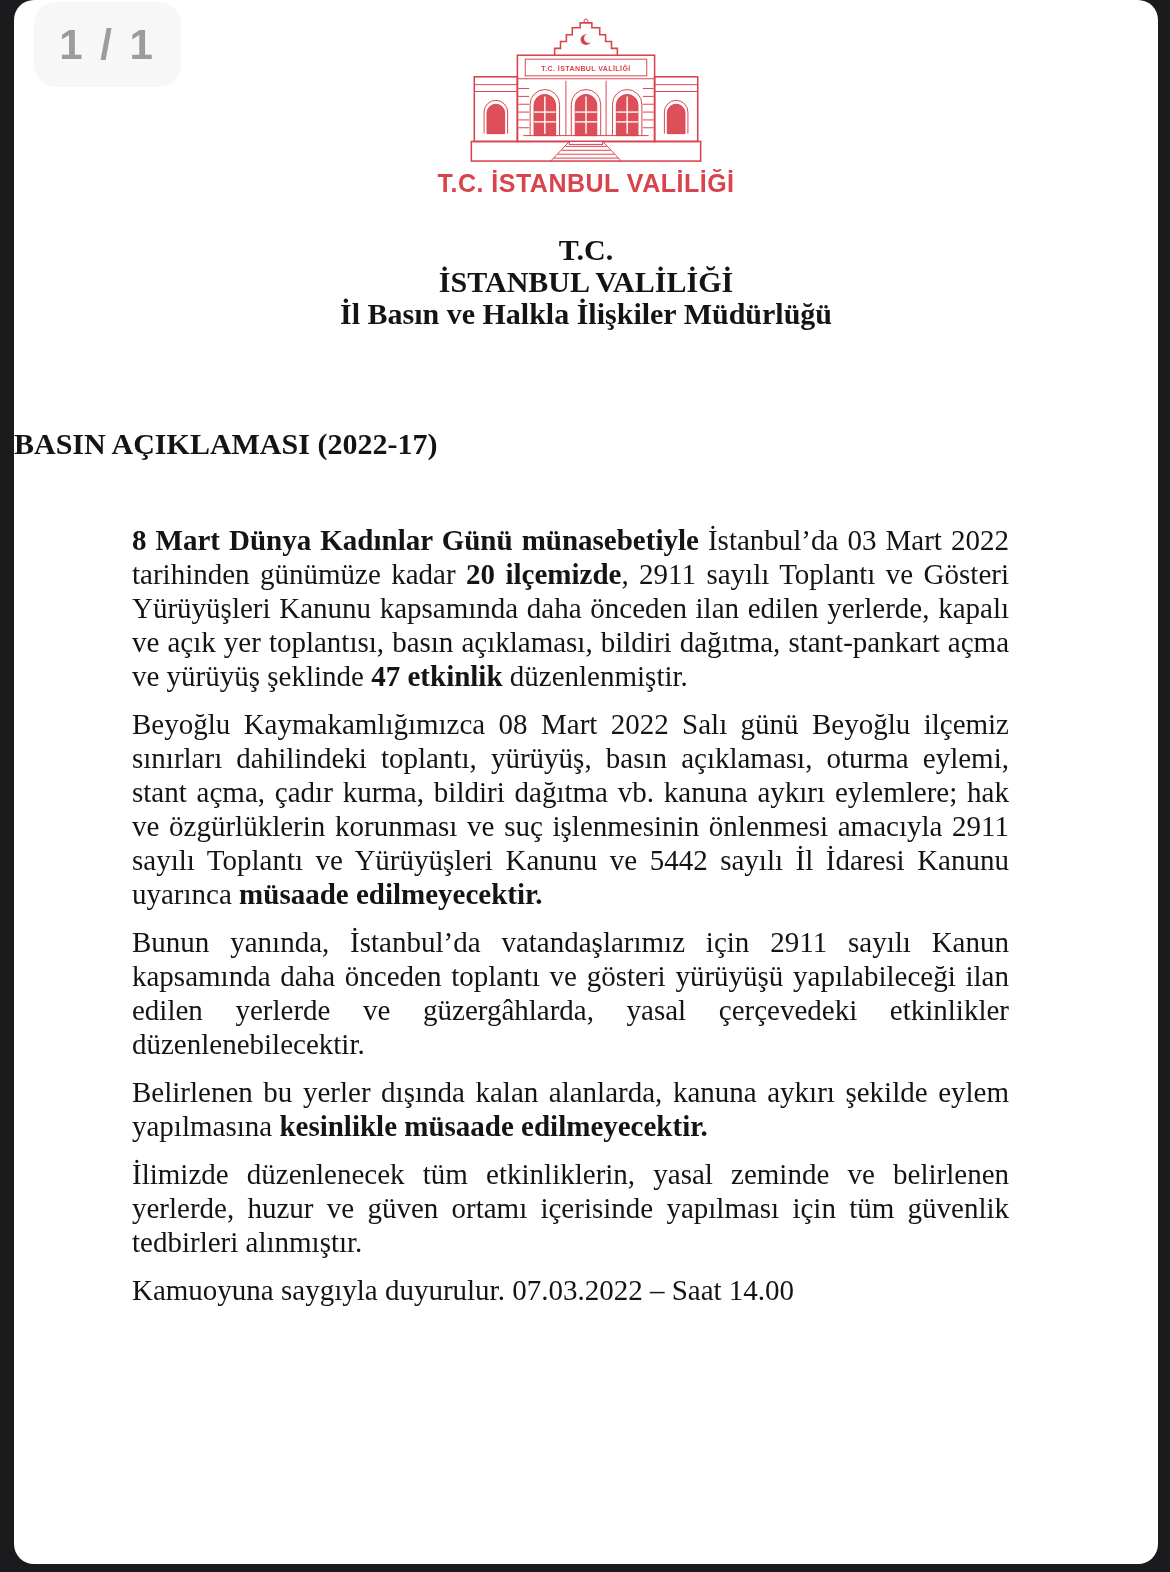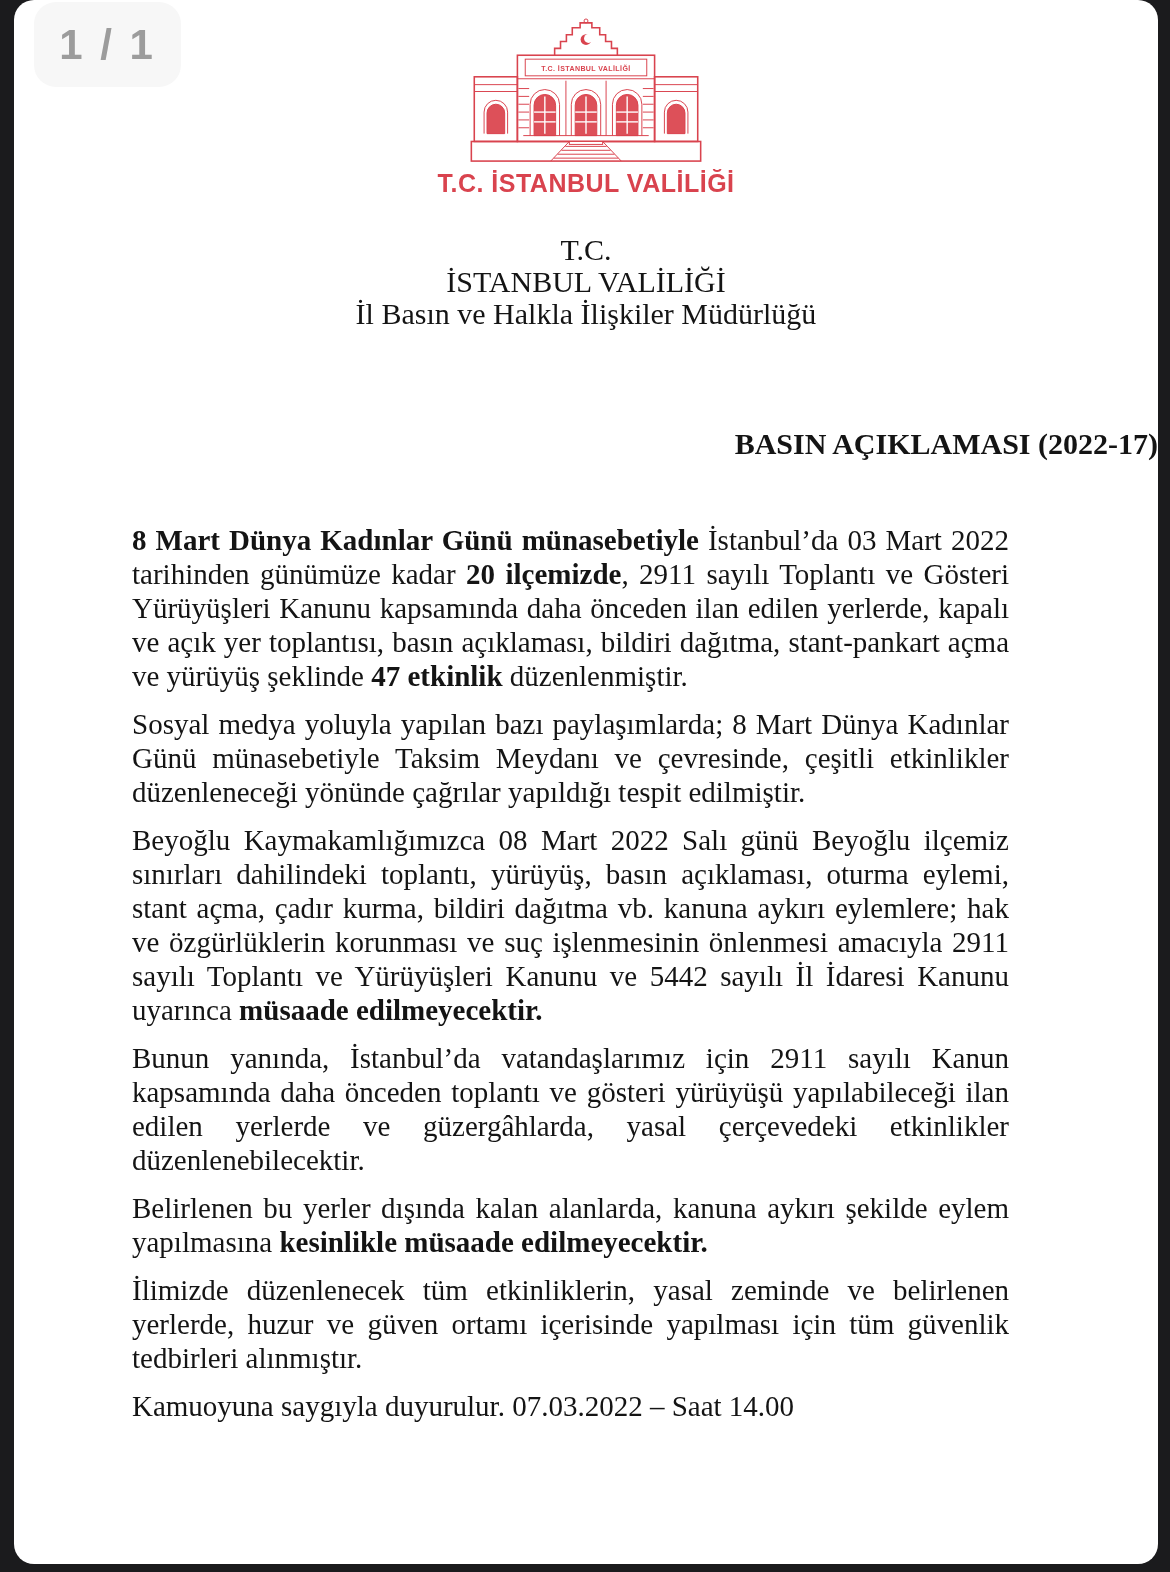--- a/index.html
+++ b/index.html
@@ -53,27 +53,27 @@
   }
   .b-stroke { stroke: var(--logo-red); stroke-width: 1.6; fill: none; }
   .b-thin   { stroke: var(--logo-red); stroke-width: 1;   fill: none; }
   .b-fill   { fill: var(--logo-red-fill); stroke: var(--logo-red); stroke-width: 1; }
   .b-white  { stroke: #ffffff; stroke-width: 1.4; fill: none; }
   .b-solid  { fill: var(--logo-red); }
   .b-sign   { font-family: "Liberation Sans", sans-serif; font-size: 7.2px; font-weight: 700; fill: var(--logo-red); letter-spacing: 0.4px; }
   .doc-header {
     margin-top: 36px;
     text-align: center;
-    font-weight: normal;
+    font-weight: bold;
     font-size: 30px;
     line-height: 32px;
   }
   .doc-title {
     margin-top: 97px;
-    text-align: right;
+    text-align: left;
     font-weight: bold;
     font-size: 30px;
     line-height: 34px;
   }
   .doc-body {
     margin-top: 62px;
     margin-left: 118px;
     width: 877px;
     font-size: 29px;
     line-height: 34px;
@@ -172,21 +172,20 @@
   <div class="doc-header">
     <div>T.C.</div>
     <div>İSTANBUL VALİLİĞİ</div>
     <div>İl Basın ve Halkla İlişkiler Müdürlüğü</div>
   </div>
 
   <div class="doc-title">BASIN AÇIKLAMASI (2022-17)</div>
 
   <div class="doc-body">
     <p><b>8 Mart Dünya Kadınlar Günü münasebetiyle</b><span> İstanbul’da 03 Mart 2022 tarihinden günümüze kadar </span><b>20 ilçemizde</b><span>, 2911 sayılı Toplantı ve Gösteri Yürüyüşleri Kanunu kapsamında daha önceden ilan edilen yerlerde, kapalı ve açık yer toplantısı, basın açıklaması, bildiri dağıtma, stant-pankart açma ve yürüyüş şeklinde </span><b>47 etkinlik</b><span> düzenlenmiştir.</span></p>
-    <p><span>Sosyal medya yoluyla yapılan bazı paylaşımlarda; 8 Mart Dünya Kadınlar Günü münasebetiyle Taksim Meydanı ve çevresinde, çeşitli etkinlikler düzenleneceği yönünde çağrılar yapıldığı tespit edilmiştir.</span></p>
     <p><span>Beyoğlu Kaymakamlığımızca 08 Mart 2022 Salı günü Beyoğlu ilçemiz sınırları dahilindeki toplantı, yürüyüş, basın açıklaması, oturma eylemi, stant açma, çadır kurma, bildiri dağıtma vb. kanuna aykırı eylemlere; hak ve özgürlüklerin korunması ve suç işlenmesinin önlenmesi amacıyla 2911 sayılı Toplantı ve Yürüyüşleri Kanunu ve 5442 sayılı İl İdaresi Kanunu uyarınca </span><b>müsaade edilmeyecektir.</b></p>
     <p><span>Bunun yanında, İstanbul’da vatandaşlarımız için 2911 sayılı Kanun kapsamında daha önceden toplantı ve gösteri yürüyüşü yapılabileceği ilan edilen yerlerde ve güzergâhlarda, yasal çerçevedeki etkinlikler düzenlenebilecektir.</span></p>
     <p><span>Belirlenen bu yerler dışında kalan alanlarda, kanuna aykırı şekilde eylem yapılmasına </span><b>kesinlikle müsaade edilmeyecektir.</b></p>
     <p><span>İlimizde düzenlenecek tüm etkinliklerin, yasal zeminde ve belirlenen yerlerde, huzur ve güven ortamı içerisinde yapılması için tüm güvenlik tedbirleri alınmıştır.</span></p>
     <p><span>Kamuoyuna saygıyla duyurulur. 07.03.2022 – Saat 14.00</span></p>
   </div>
 
 </div>
 
 <div class="page-indicator">1 / 1</div>

